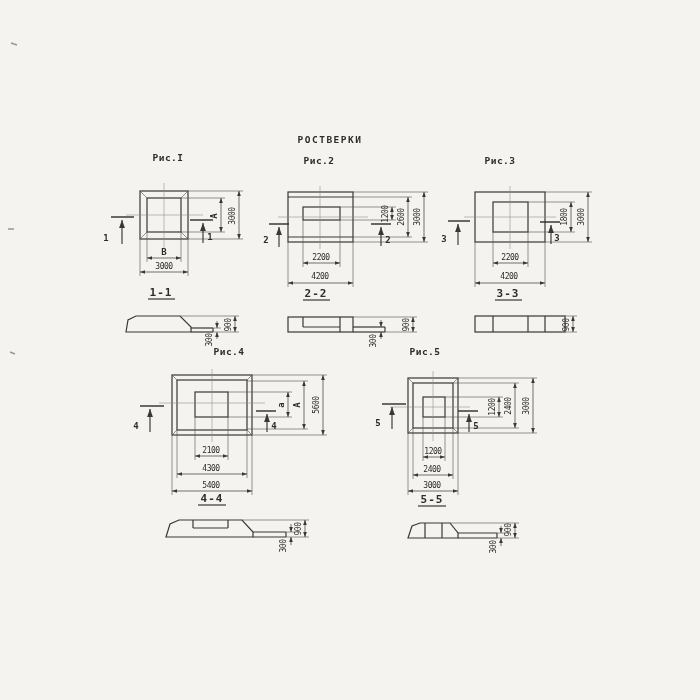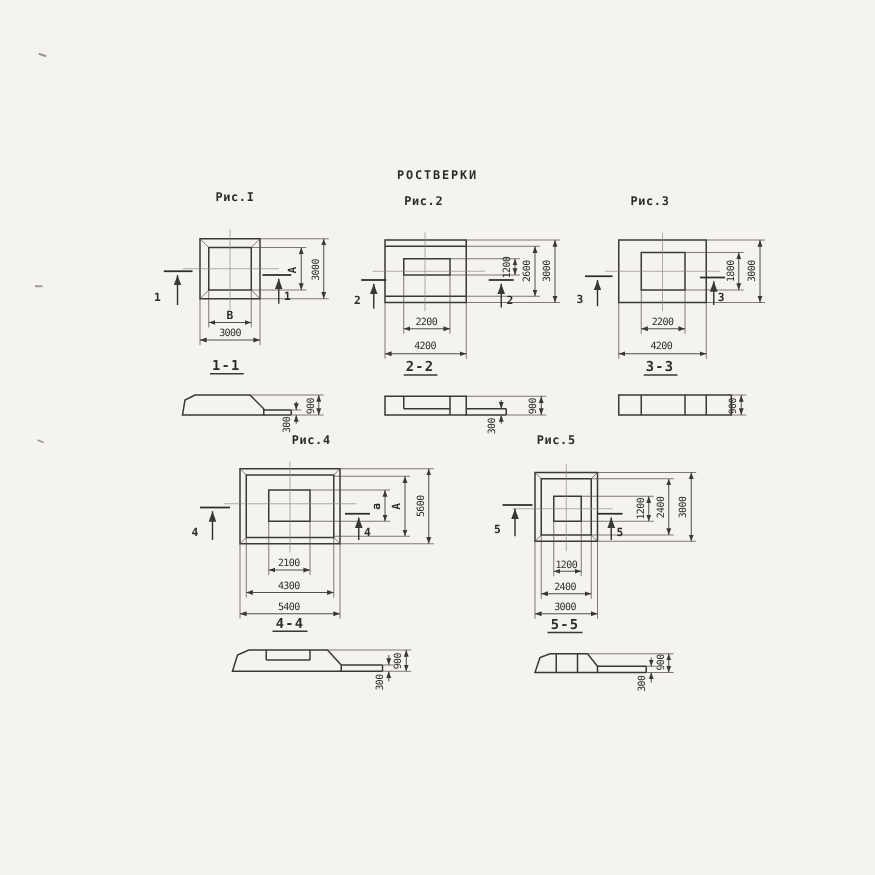--- a/index.html
+++ b/index.html
@@ -1,16 +1,16 @@
 <!DOCTYPE html>
 <html><head>
 <meta charset="utf-8">
 <style>
   html,body{margin:0;padding:0;width:700px;height:700px;background:#f4f3f0;overflow:hidden;}
-  .page{position:relative;width:577px;height:700px;background:#f4f3f0;margin-left:20px;}
+  .page{position:relative;width:577px;height:700px;background:#f4f3f0;}
   svg{position:absolute;left:0;top:0;}
   svg text{font-family:"DejaVu Sans Mono", monospace;fill:#2e2c29;}
   .figlabel{font-size:9.5px;font-weight:bold;letter-spacing:0.5px;}
   .title{font-size:9.5px;font-weight:bold;letter-spacing:1.5px;}
   .seclabel{font-size:11px;font-weight:bold;letter-spacing:1px;}
   .dimtext{font-size:8px;letter-spacing:-0.5px;}
   .lettertext{font-size:9px;font-weight:bold;}
   .cuttext{font-size:9px;font-weight:bold;}
   .outline{stroke:#3a3833;stroke-width:1.2;fill:none;stroke-linejoin:miter;}
   .thin{stroke:#55524c;stroke-width:0.6;fill:none;}

